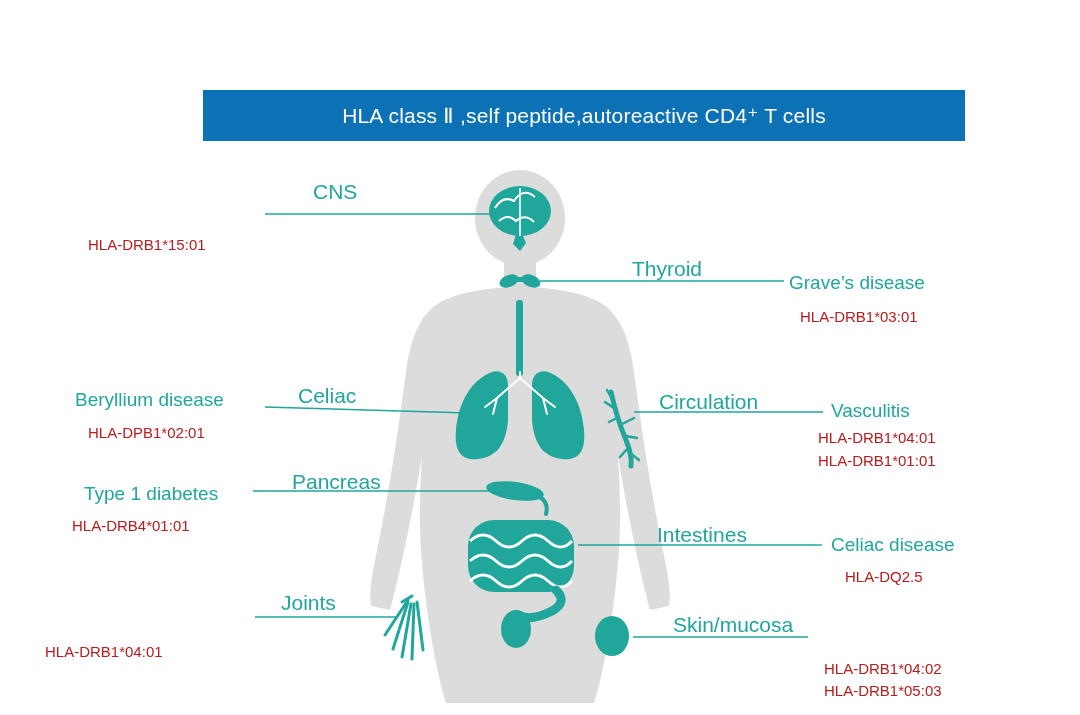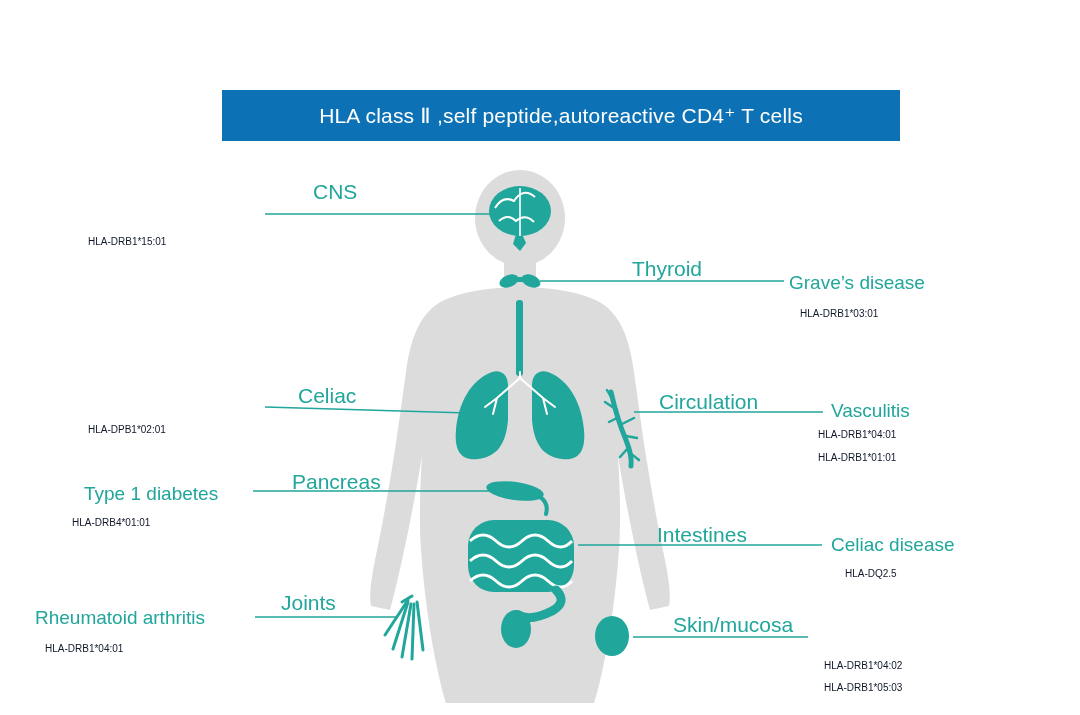--- a/index.html
+++ b/index.html
@@ -6,44 +6,43 @@
   #stage{
     position:relative;
     width:1080px;height:715px;
     background:#ffffff;
     overflow:hidden;
     font-family:"Liberation Sans", sans-serif;
   }
   #diagram-svg{position:absolute;left:0;top:0;}
   .banner{
     position:absolute;
-    left:203px;top:90px;width:678px;height:51px;
+    left:203px;top:90px;width:762px;height:51px;
     background:#0d72b5;
     color:#ffffff;
     display:flex;align-items:center;justify-content:center;
     font-size:21px;
     letter-spacing:0.2px;
-    margin-left:19px;
   }
   .organ-label{
     position:absolute;
     color:#21a69c;
     font-size:21px;
     white-space:nowrap;
   }
   .disease{
     position:absolute;
     color:#21a69c;
     font-size:19px;
     white-space:nowrap;
   }
   .allele{
     position:absolute;
-    color:#0f172a;
-    font-size:10px;
+    color:#b91c1c;
+    font-size:15px;
     white-space:nowrap;
   }
 </style>
 </head>
 <body>
 
 <div id="stage">
 
   <svg id="diagram-svg" width="1080" height="715" viewBox="0 0 1080 715">
 
@@ -135,28 +134,28 @@
       <line x1="633" y1="637" x2="808" y2="637"></line>
     </g>
   </svg>
 
   <div class="banner">HLA class Ⅱ ,self peptide,autoreactive CD4⁺ T cells</div>
 
   <div class="organ-label" style="left:313px;top:180px">CNS</div>
   <div class="allele" style="left:88px;top:236px">HLA-DRB1*15:01</div>
 
   <div class="organ-label" style="left:298px;top:384px">Celiac</div>
+  <div class="disease" style="left:75px;top:389px">Beryllium disease</div>
   <div class="allele" style="left:88px;top:424px">HLA-DPB1*02:01</div>
 
   <div class="organ-label" style="left:292px;top:470px">Pancreas</div>
   <div class="disease" style="left:84px;top:483px">Type 1 diabetes</div>
   <div class="allele" style="left:72px;top:517px">HLA-DRB4*01:01</div>
 
   <div class="organ-label" style="left:281px;top:591px">Joints</div>
-  <div class="disease" style="left:35px;top:607px">Rheumatoid arthritis</div>
   <div class="allele" style="left:45px;top:643px">HLA-DRB1*04:01</div>
 
   <div class="organ-label" style="left:632px;top:257px">Thyroid</div>
   <div class="disease" style="left:789px;top:272px">Grave’s disease</div>
   <div class="allele" style="left:800px;top:308px">HLA-DRB1*03:01</div>
 
   <div class="organ-label" style="left:659px;top:390px">Circulation</div>
   <div class="disease" style="left:831px;top:400px">Vasculitis</div>
   <div class="allele" style="left:818px;top:429px">HLA-DRB1*04:01</div>
   <div class="allele" style="left:818px;top:452px">HLA-DRB1*01:01</div>

